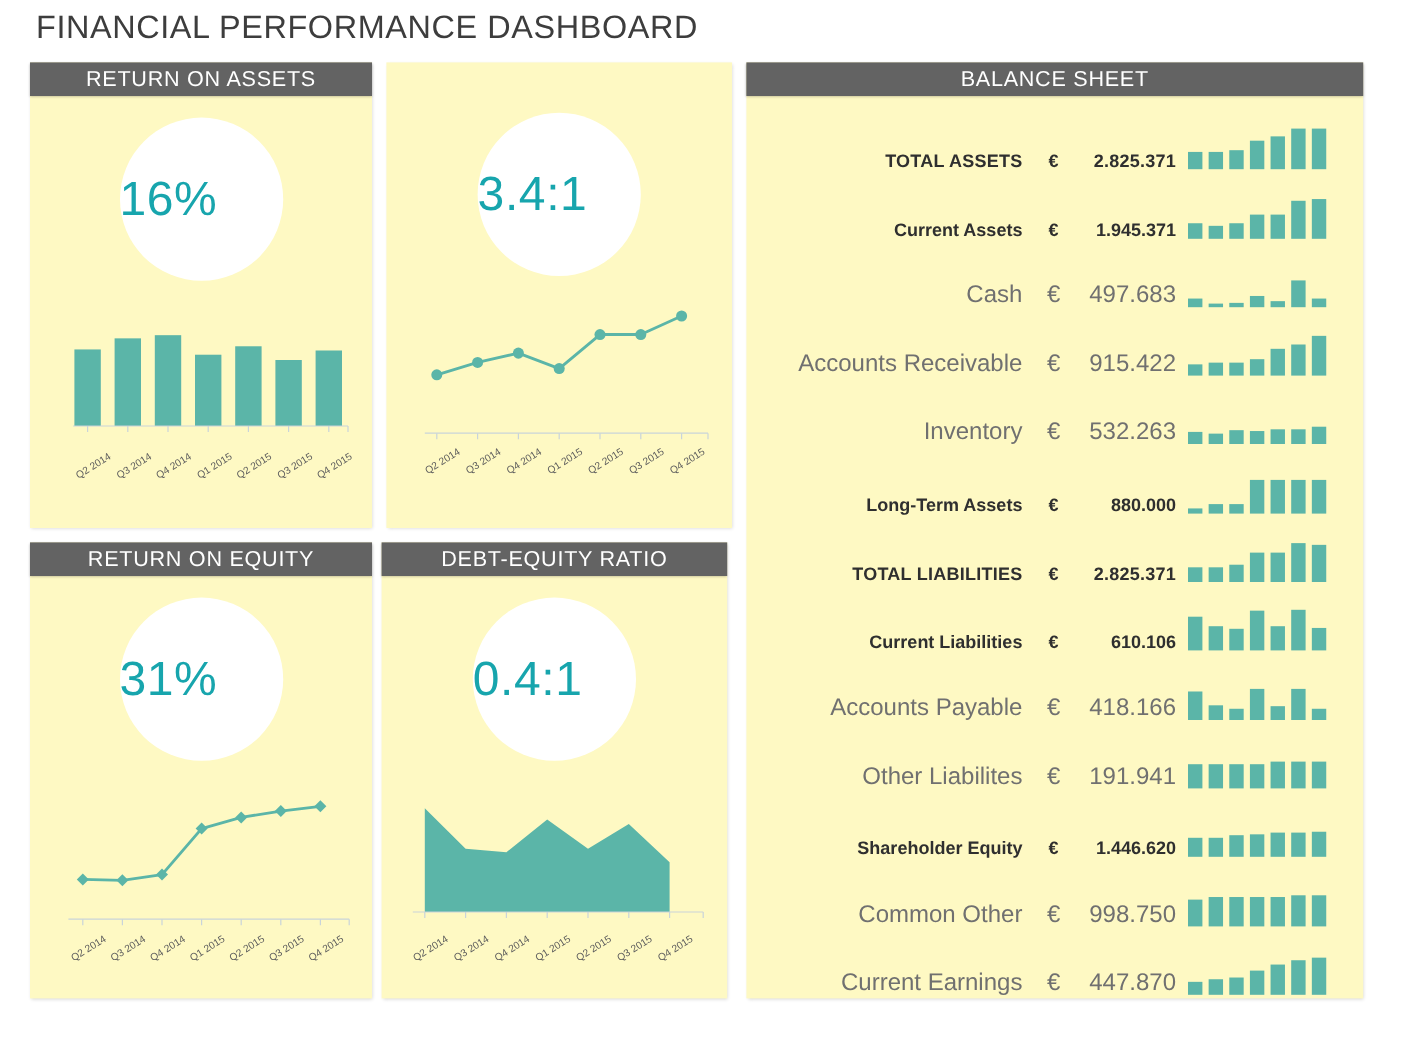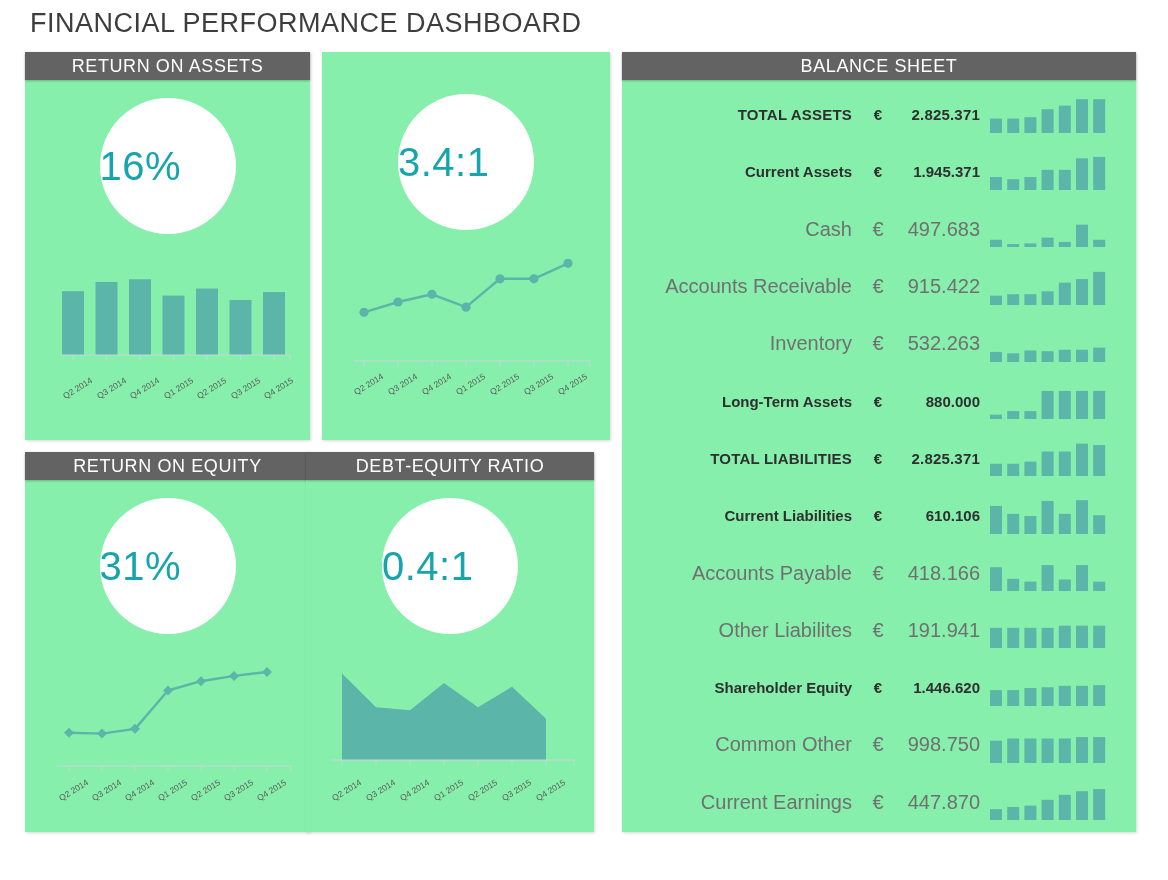--- a/index.html
+++ b/index.html
@@ -13,21 +13,21 @@
 
   .dash-title {
     position: absolute; left: 30px; top: 8px;
     font-size: 27px; letter-spacing: 0.5px;
     color: #3d3d3d; font-weight: 400; white-space: nowrap; text-align: right;
   }
 
   
   .panel {
     position: absolute;
-    background: #86efac;
+    background: #fef9c3;
     box-shadow: 1px 1px 3px rgba(0,0,0,0.16);
   }
   .panel-head {
     height: 28px; background: #636363;
     color: #ffffff; font-size: 18px; letter-spacing: 0.6px;
     display: flex; align-items: center; justify-content: center;
     box-shadow: 0 1px 2px rgba(0,0,0,0.25);
   }
   .panel-body { position: relative; width: 100%; }
 
@@ -48,21 +48,21 @@
     font-size: 8.5px; color: #5c5c5c;
     transform-origin: left top;
     transform: rotate(-32deg) translateX(-14px);
     white-space: nowrap;
   }
 
   
   #balance-panel { left: 622px; top: 52px; width: 514px; height: 780px; }
   .bs-body { padding: 6px 0 0 0; }
   .bs-row {
-    display: flex; align-items: center;
+    display: flex; align-items: flex-end;
     height: 57.3px; padding-right: 16px;
   }
   .bs-label { width: 236px; text-align: right; padding-right: 6px; }
   .bs-cur   { width: 40px; text-align: center; }
   .bs-val   { width: 92px; text-align: right; padding-right: 10px; }
   .bs-spark { width: 128px; height: 40px; }
 
   .lvl0 .bs-label, .lvl0 .bs-cur, .lvl0 .bs-val {
     color: #2f2f2f; font-weight: 700; font-size: 15px; letter-spacing: 0.2px;
   }
@@ -194,21 +194,21 @@
             <div class="axis-lab" style="left: 110px;">Q4 2014</div>
             <div class="axis-lab" style="left: 143px;">Q1 2015</div>
             <div class="axis-lab" style="left: 176px;">Q2 2015</div>
             <div class="axis-lab" style="left: 209px;">Q3 2015</div>
             <div class="axis-lab" style="left: 242px;">Q4 2015</div>
           </div>
       </div>
     </div>
   </div>
 
-  <div class="panel" id="der-panel" style="left:306px; top:452px; width:288px; height:380px;">
+  <div class="panel" id="der-panel" style="left:318px; top:452px; width:288px; height:380px;">
     <div class="panel-head">
       <span>DEBT-EQUITY RATIO</span>
     </div>
     <div class="panel-body" style="height:352px;">
       <div class="kpi-circle">
         <span class="kpi-value">0.4:1</span>
       </div>
       <div class="chart-wrap" style="top:172px;">
         <svg class="chart-svg" id="svg-der" width="288" height="135" viewBox="0 0 288 135">
             <path d="M 36,108 L 36,21.519999999999996 L 70,55.35999999999999 L 104,58.18 L 138,30.92 L 172,55.35999999999999 L 206,34.67999999999999 L 240,66.64 L 240,108 Z" fill="#5bb5a8"></path>

